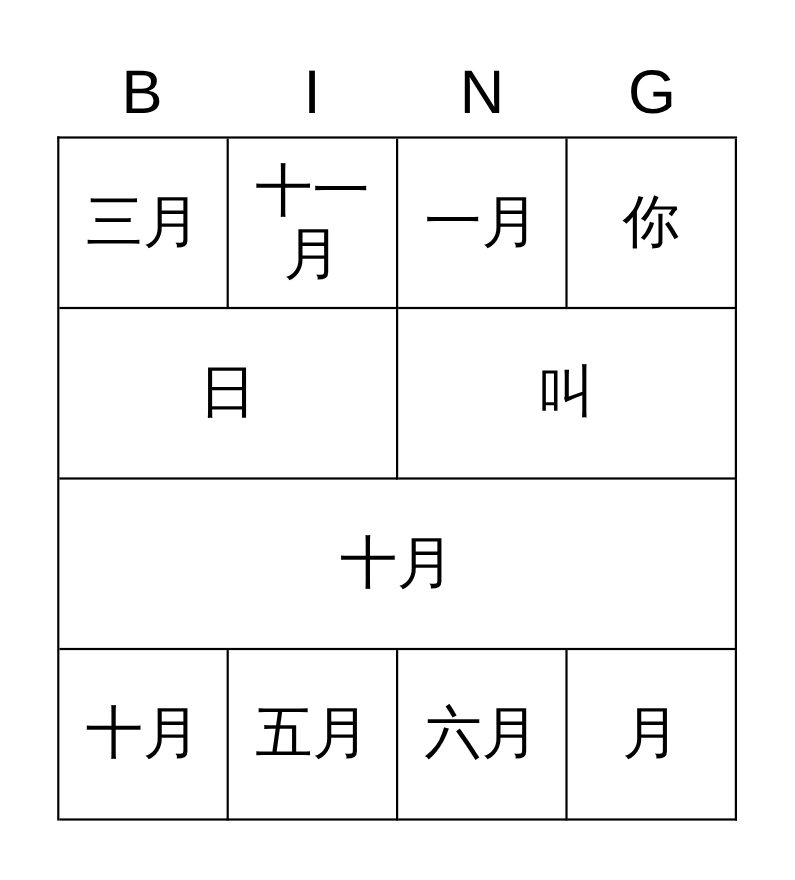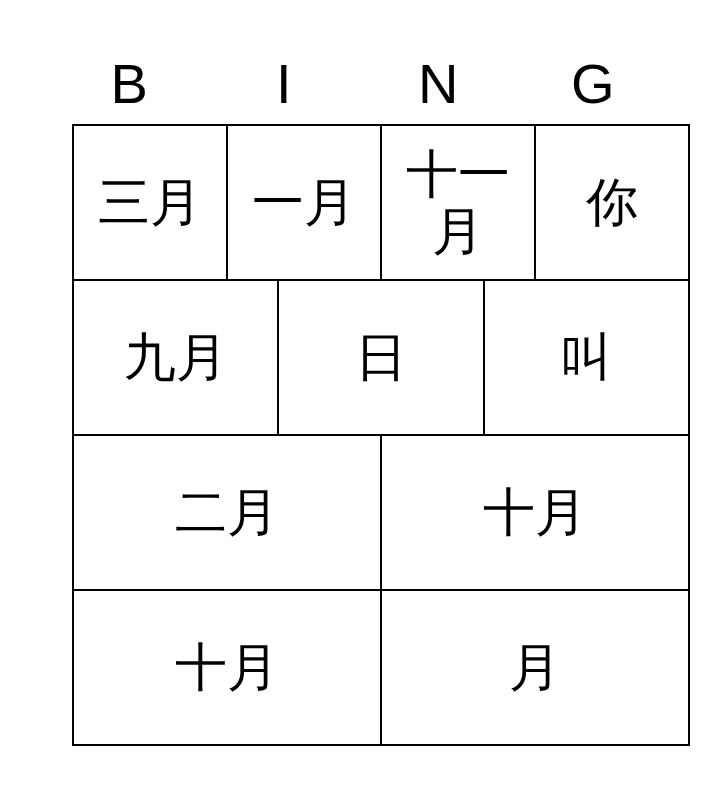--- a/index.html
+++ b/index.html
@@ -46,21 +46,20 @@
     position: absolute;
     left: 52px;
     top: 124px;
     width: 618px;
     height: 622px;
     border-top: 2px solid #000000;
     border-left: 2px solid #000000;
     box-sizing: border-box;
     display: flex;
     flex-direction: column;
-    margin-left: 20px;
   }
   .grid-row {
     flex: 1 1 0;
     display: flex;
     flex-direction: row;
   }
   .grid-cell {
     flex: 1 1 0;
     border-right: 2px solid #000000;
     border-bottom: 2px solid #000000;
@@ -93,54 +92,54 @@
     <div class="header-cell">G</div>
   </div>
 
   <div class="grid">
 
     <div class="grid-row">
       <div class="grid-cell">
           <span class="cell-text">三月</span>
         </div>
       <div class="grid-cell">
-          <span class="cell-text">一月</span>
+          <span class="cell-text">十一月</span>
         </div>
       <div class="grid-cell">
-          <span class="cell-text">十一月</span>
+          <span class="cell-text">一月</span>
         </div>
       <div class="grid-cell">
           <span class="cell-text">你</span>
         </div>
     </div>
 
     <div class="grid-row">
-      <div class="grid-cell">
-          <span class="cell-text">九月</span>
-        </div>
       <div class="grid-cell">
           <span class="cell-text">日</span>
         </div>
       <div class="grid-cell">
           <span class="cell-text">叫</span>
         </div>
     </div>
 
     <div class="grid-row">
       <div class="grid-cell">
-          <span class="cell-text">二月</span>
-        </div>
-      <div class="grid-cell">
           <span class="cell-text">十月</span>
         </div>
     </div>
 
     <div class="grid-row">
       <div class="grid-cell">
           <span class="cell-text">十月</span>
+        </div>
+      <div class="grid-cell">
+          <span class="cell-text">五月</span>
+        </div>
+      <div class="grid-cell">
+          <span class="cell-text">六月</span>
         </div>
       <div class="grid-cell">
           <span class="cell-text">月</span>
         </div>
     </div>
 
   </div>
 </div>
 
 </body></html>

